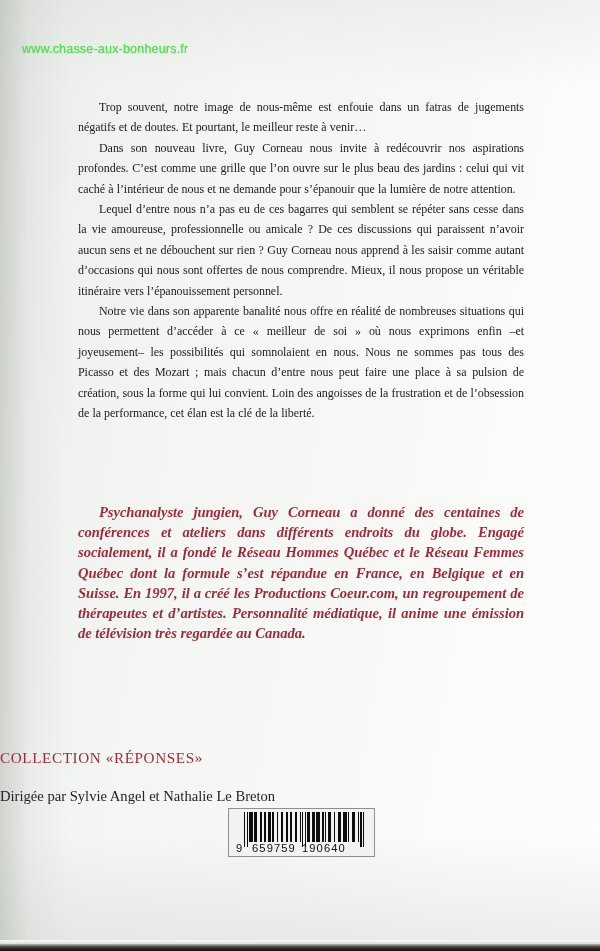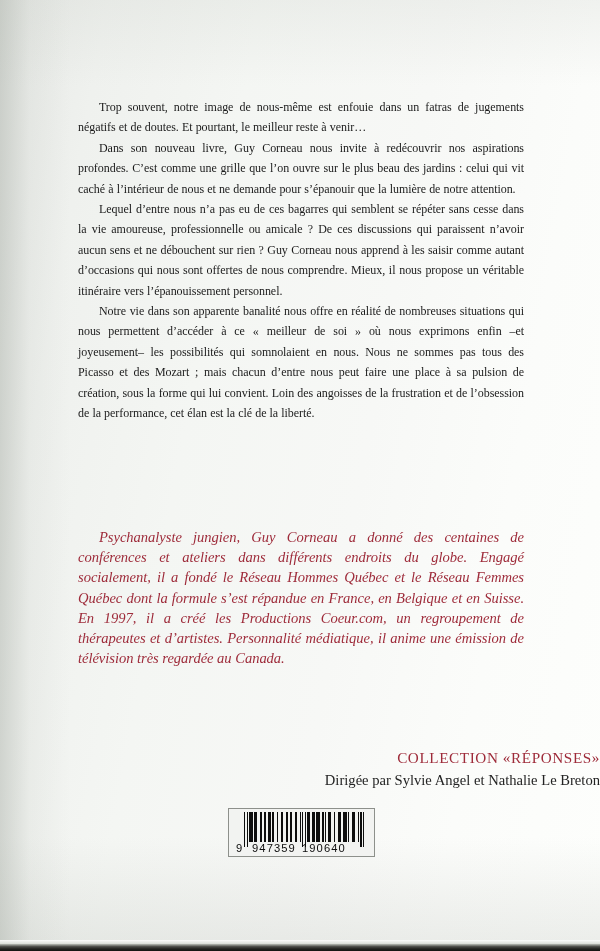--- a/index.html
+++ b/index.html
@@ -75,56 +75,57 @@
     font-size: 12px;
     line-height: 20.4px;
     color: #1b1b1b;
     letter-spacing: -0.05px;
     word-spacing: 0.2px;
   }
 
   .bio {
     position: absolute;
     left: 78px;
-    top: 527px;
+    top: 502px;
     width: 446px;
+    font-weight: bold;
   }
   p.bio-p {
     margin: 0;
     text-indent: 21px;
     text-align: justify;
     font-size: 14.6px;
     line-height: 20.2px;
     font-style: italic;
     color: #9e2b3a;
     letter-spacing: -0.05px;
   }
   p.bio-p .roman {
     font-style: normal;
   }
 
   .collection {
     position: absolute;
     left: 0;
     right: 0;
     top: 748px;
-    text-align: right;
+    text-align: left;
   }
   .collection-title {
     font-size: 15.2px;
     color: #9e2b3a;
     letter-spacing: 0.6px;
     line-height: 20px;
     white-space: nowrap;
   }
   .collection-sub {
     font-size: 14.6px;
     color: #232323;
     line-height: 20px;
-    margin-top: 2px;
+    margin-top: 18px;
     white-space: nowrap;
   }
 
   
   .barcode-block {
     position: absolute;
     left: 228px;
     top: 808px;
     width: 147px;
     background: #f2f3f1;
@@ -186,20 +187,21 @@
   }
 </style>
 </head>
 <body>
 
 <div class="cover">
 
   <div class="paper-shade"></div>
   <div class="spine-shade"></div>
 
+  <div class="watermark">www.chasse-aux-bonheurs.fr</div>
 
   <div class="textblock">
     <p class="body">Trop souvent, notre image de nous-même est enfouie dans un fatras de jugements négatifs et de doutes. Et pourtant, le meilleur reste à venir…</p>
     <p class="body">Dans son nouveau livre, Guy Corneau nous invite à redécouvrir nos aspirations profondes. C’est comme une grille que l’on ouvre sur le plus beau des jardins : celui qui vit caché à l’intérieur de nous et ne demande pour s’épanouir que la lumière de notre attention.</p>
     <p class="body">Lequel d’entre nous n’a pas eu de ces bagarres qui semblent se répéter sans cesse dans la vie amoureuse, professionnelle ou amicale ? De ces discussions qui paraissent n’avoir aucun sens et ne débouchent sur rien ? Guy Corneau nous apprend à les saisir comme autant d’occasions qui nous sont offertes de nous comprendre. Mieux, il nous propose un véritable itinéraire vers l’épanouissement personnel.</p>
     <p class="body">Notre vie dans son apparente banalité nous offre en réalité de nombreuses situations qui nous permettent d’accéder à ce « meilleur de soi » où nous exprimons enfin –et joyeusement– les possibilités qui somnolaient en nous. Nous ne sommes pas tous des Picasso et des Mozart ; mais chacun d’entre nous peut faire une place à sa pulsion de création, sous la forme qui lui convient. Loin des angoisses de la frustration et de l’obsession de la performance, cet élan est la clé de la liberté.</p>
   </div>
 
   <div class="bio">
     <p class="bio-p">Psychanalyste jungien, Guy Corneau a donné des centaines de conférences et ateliers dans différents endroits du globe. Engagé socialement, il a fondé le Réseau Hommes Québec et le Réseau Femmes Québec dont la formule s’est répandue en France, en Belgique et en Suisse. En 1997, il a créé les Productions Coeur.com, un regroupement de thérapeutes et d’artistes. Personnalité médiatique, il anime une émission de télévision très regardée au Canada.</p>
@@ -304,21 +306,21 @@
           <i class="sp" style="width: 1.28px;"></i>
           <i class="sp" style="width: 1.28px;"></i>
           <i style="width: 1.28px;"></i>
           <i class="sp" style="width: 1.28px;"></i>
           <i class="tall" style="width: 1.28px;"></i>
           <i class="sp tall" style="width: 1.28px;"></i>
           <i class="tall" style="width: 1.28px;"></i>
         </div>
       <div class="digits">
         <span class="d-first">9</span>
-        <span class="d-left">947359</span>
+        <span class="d-left">659759</span>
         <span class="d-right">190640</span>
       </div>
     </div>
   </div>
 
   <div class="bottom-edge2"></div>
   <div class="bottom-edge"></div>
 </div>
 
 </body></html>

